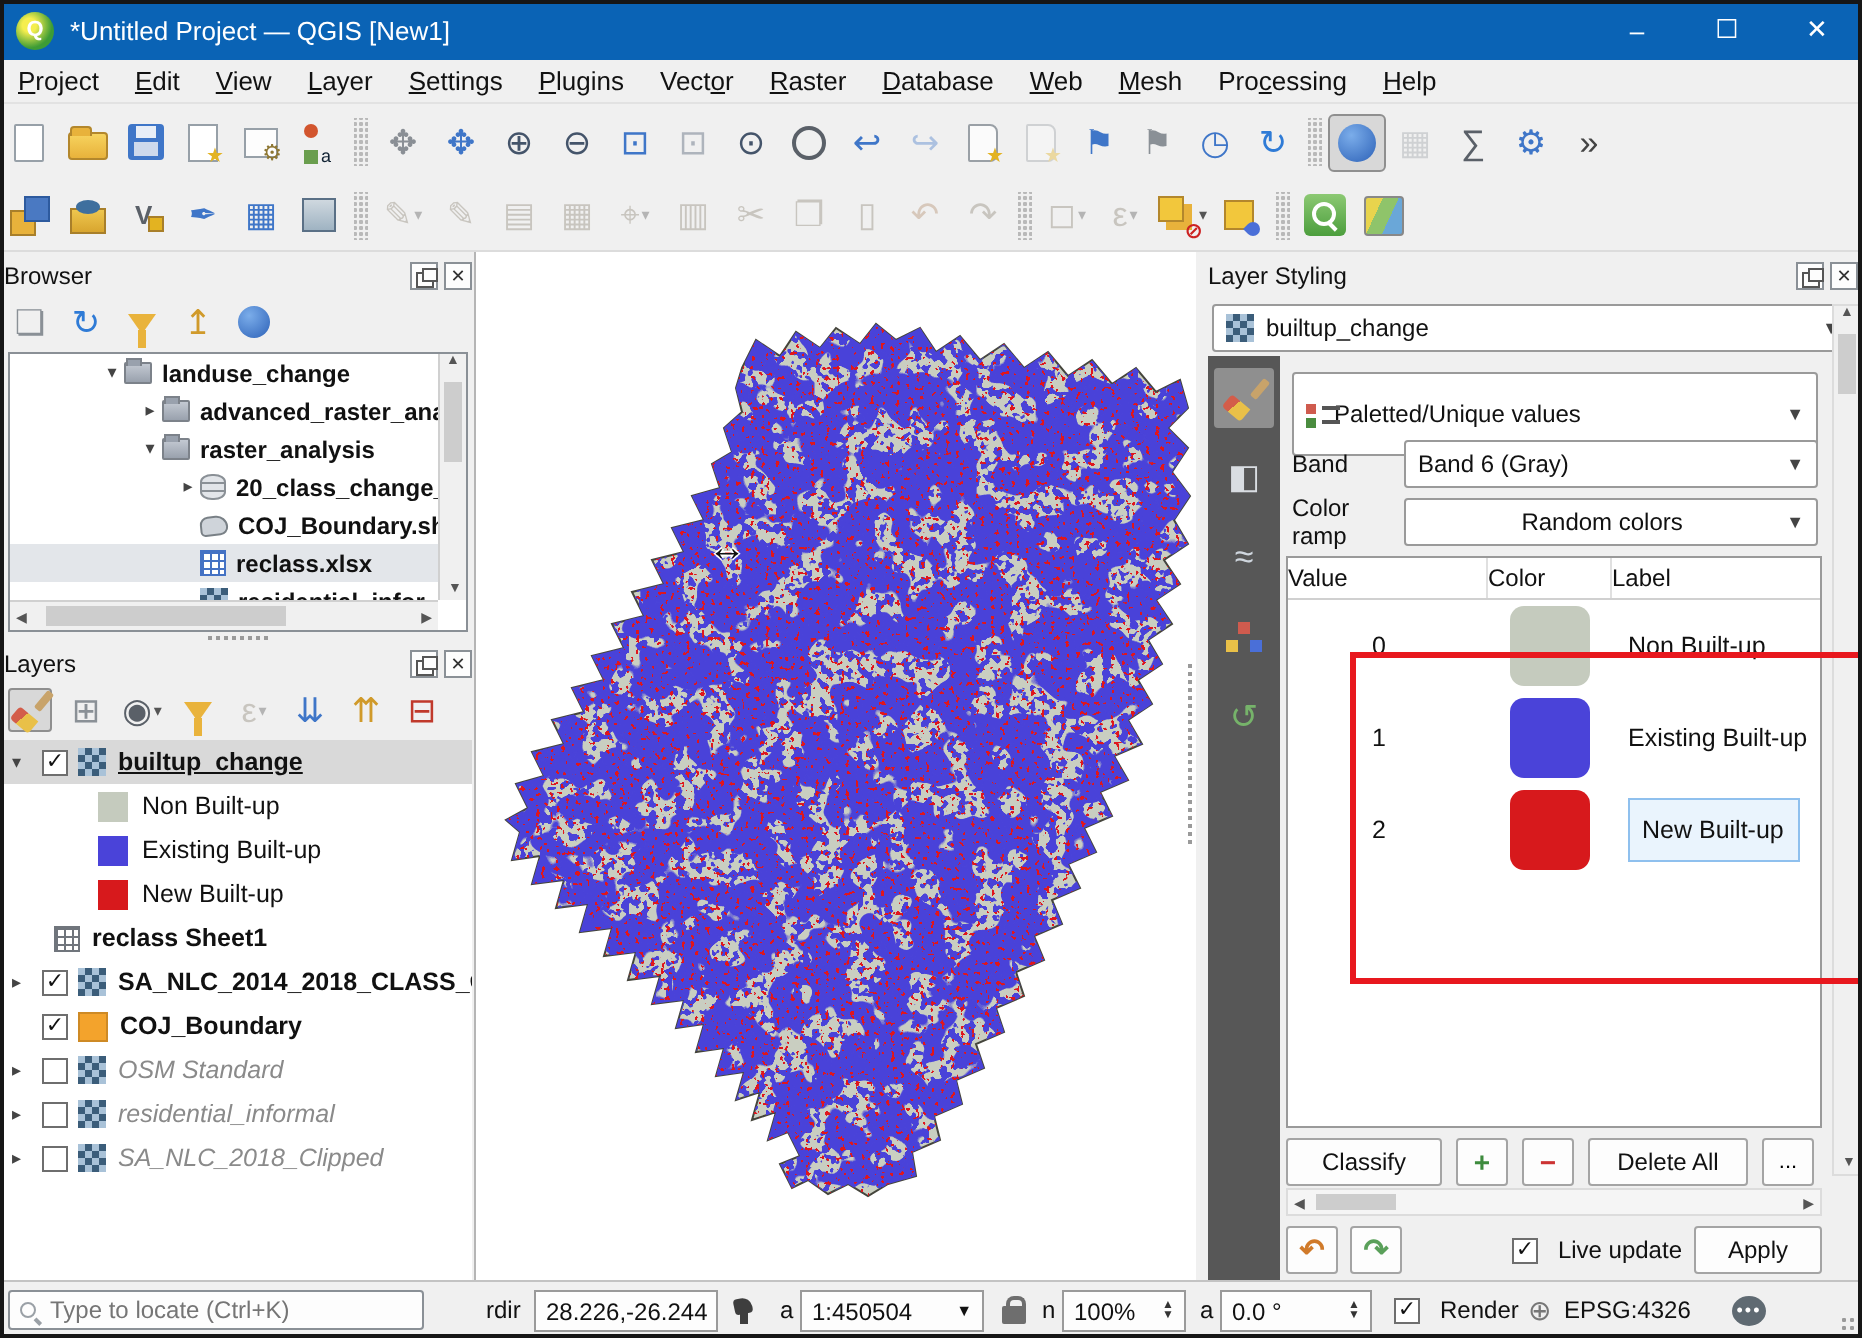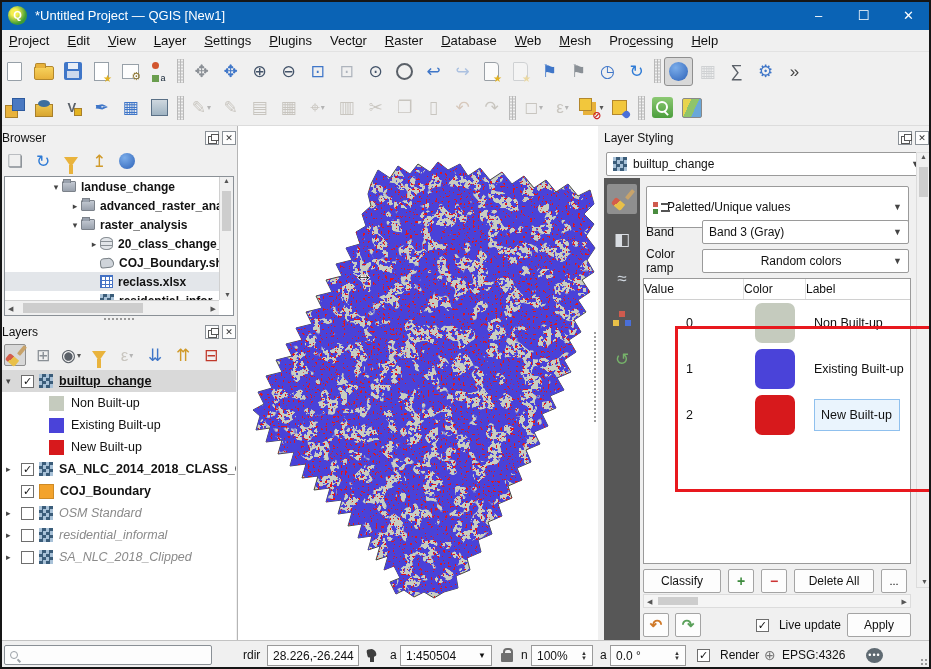--- a/index.html
+++ b/index.html
@@ -500,20 +500,24 @@
           <span class="lbl">Non Built-up</span>
         </div>
         <div class="lrow legend">
           <span class="sw" style="background: rgb(74, 67, 217);"></span>
           <span class="lbl">Existing Built-up</span>
         </div>
         <div class="lrow legend">
           <span class="sw" style="background: rgb(215, 25, 28);"></span>
           <span class="lbl">New Built-up</span>
         </div>
+        <div class="lrow sheet">
+          <span class="t-sheet licon"></span>
+          <span class="lbl bold">reclass Sheet1</span>
+        </div>
         <div class="lrow">
           <span class="lexp">▸</span>
           <span class="cb">✓</span>
           <span class="t-raster licon"></span>
           <span class="lbl bold">SA_NLC_2014_2018_CLASS_CH</span>
         </div>
         <div class="lrow">
           <span class="lexp"></span>
           <span class="cb">✓</span>
           <span class="t-swatch licon" style="background: rgb(243, 163, 44);"></span>
@@ -605,21 +609,21 @@
       </div>
     <div id="stylecontent">
       <div id="rendercombo" class="combo">
         <span class="palic"></span>
         <span>Paletted/Unique values</span>
         <span class="cdd">▼</span>
       </div>
       <div class="frow" style="top:42px;">
         <span class="flabel">Band</span>
         <div class="combo">
-          <span>Band 3 (Gray)</span>
+          <span>Band 6 (Gray)</span>
           <span class="cdd">▼</span>
         </div>
       </div>
       <div class="frow" style="top:71px;">
         <span class="flabel">Color ramp</span>
         <div class="combo" style="justify-content:center;">
           <span style="margin:12px auto;">Random colors</span>
           <span class="cdd" style="margin-left:0;">▼</span>
         </div>
       </div>
@@ -682,20 +686,21 @@
         </span>
         <button class="pushbtn" style="width:64px;">Apply</button>
       </div>
     </div>
     <div id="svscroll">▲<span class="thumb"></span><span class="sarrow" style="bottom:2px;left:4px;">▼</span></div>
   </div>
 
   <div id="statusbar">
     <div id="locator">
       <span class="mag"></span>
+      <input placeholder="Type to locate (Ctrl+K)" style="">
     </div>
     <span class="slabel" style="position:absolute;left:243px;">rdir</span>
     <div class="sbox" style="position:absolute;left:267px;top:4px;width:92px;">
       <span>28.226,-26.244</span>
     </div>
     <span id="extenticon" style="position:absolute;left:365px;top:7px;"></span>
     <span class="slabel" style="position:absolute;left:390px;">a</span>
     <div class="sbox" style="position:absolute;left:400px;top:4px;width:92px;">
       <span>1:450504</span>
       <span class="cdd" style="margin-left:auto;font-size:8px;">▼</span>

